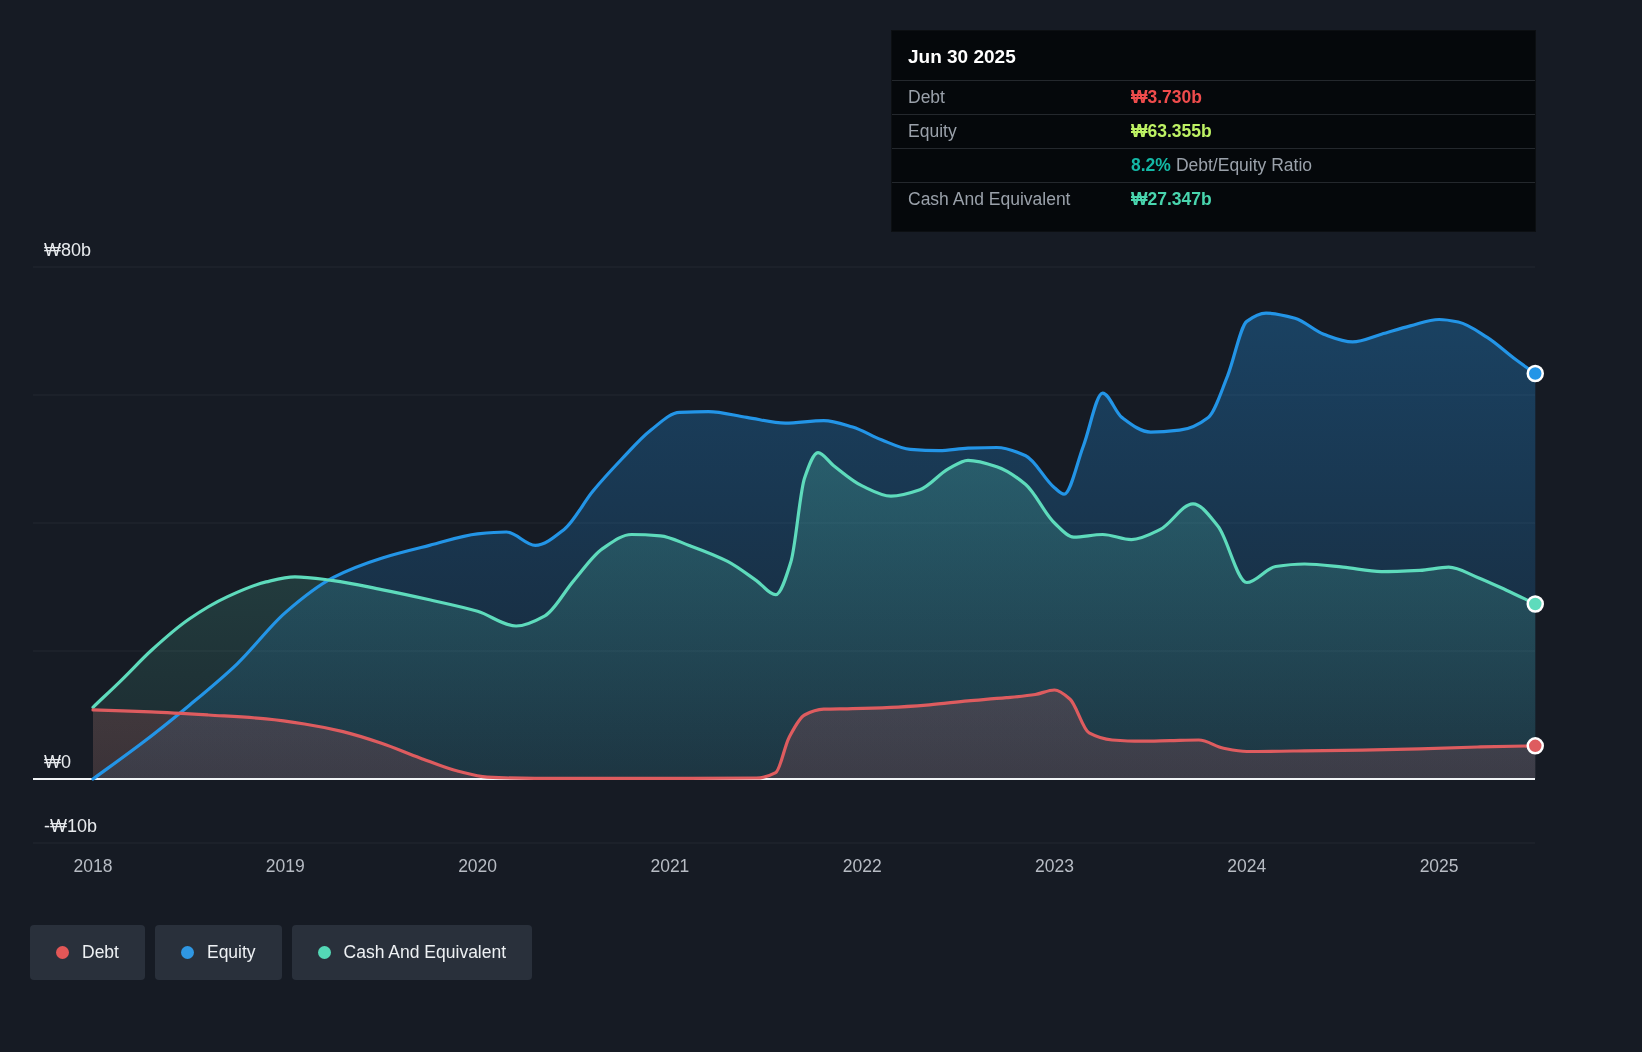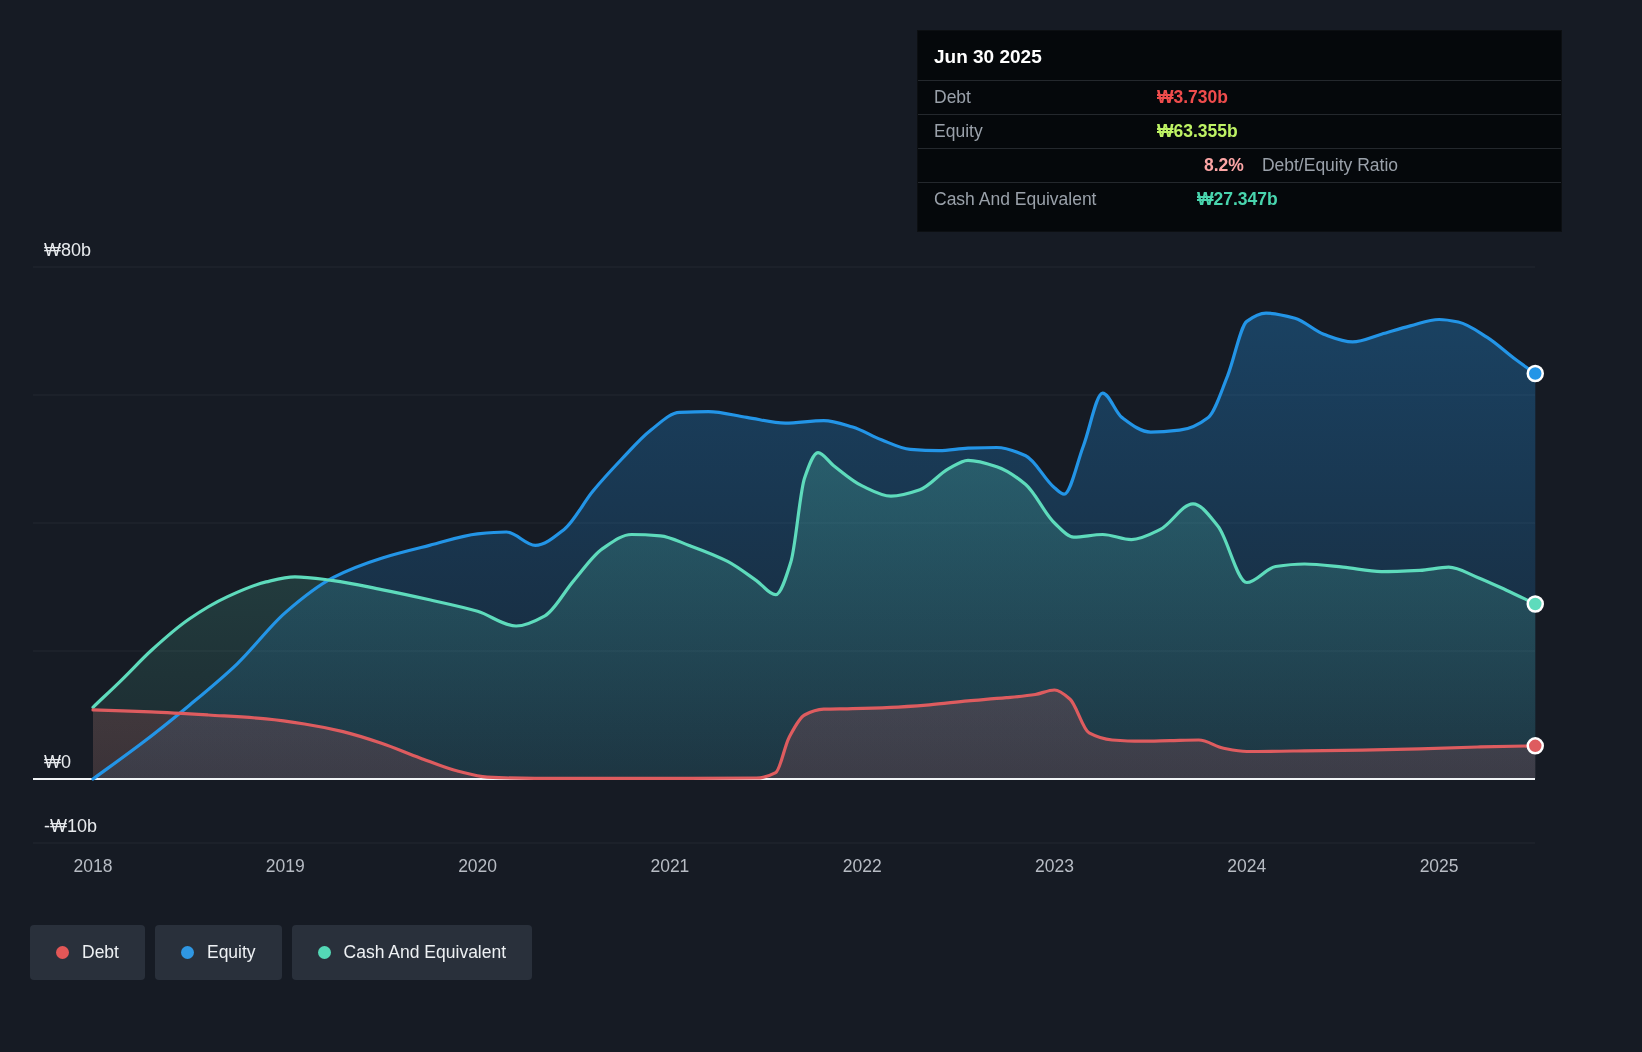--- a/index.html
+++ b/index.html
@@ -9,38 +9,38 @@
     overflow:hidden;
     font-family:"Liberation Sans", sans-serif;
     position:relative;
   }
   .page { position:absolute; inset:0; }
   #chart-svg { position:absolute; left:0; top:0; }
   #chart-svg text { font-family:"Liberation Sans", sans-serif; }
 
   
   .tooltip {
-    position:absolute; left:917px; top:30px; width:645px;
+    position:absolute; left:891px; top:30px; width:645px;
     background:rgba(5,8,10,0.97);
     border:1px solid rgba(255,255,255,0.03);
     box-sizing:border-box;
     padding-bottom:15px;
     z-index:5;
   }
   .tt-title { font-size:19px; font-weight:700; color:#ffffff; padding:15px 16px 12px 16px; }
   .tt-row {
     display:flex; align-items:center;
     border-top:1px solid #24282d;
     padding:6px 16px;
     font-size:17.5px; line-height:21px;
   }
   .tt-label { width:223px; flex:none; }
   .tt-value { font-weight:700; }
-  .tt-ratio-bold { font-weight:700; color:#fca5a5;margin-left:47px; }
-  .tt-ratio-rest { font-weight:400; margin-left:18px;text-align:center; }
+  .tt-ratio-bold { font-weight:700; color:#14b8a6; }
+  .tt-ratio-rest { font-weight:400; margin-left:5px;text-align:center; }
 
   
   .legend { position:absolute; left:30px; top:925px; display:flex; gap:10px; z-index:4; }
   .legend-item {
     height:55px; background:#29303b; border-radius:4px;
     display:flex; align-items:center; padding:0 26px;
     cursor:pointer;
   }
   .legend-dot { width:13px; height:13px; border-radius:50%; margin-right:13px; flex:none; }
   .legend-label { color:#eef1f4; font-size:17.5px; }
@@ -108,21 +108,21 @@
 
     <div class="tt-row">
       <span class="tt-label"></span>
       <span class="tt-value">
         <span class="tt-ratio-bold">8.2%</span><span class="tt-ratio-rest" style="color: rgb(154, 161, 170);">Debt/Equity Ratio</span>
       </span>
     </div>
 
     <div class="tt-row">
       <span class="tt-label" style="color: rgb(154, 161, 170);">Cash And Equivalent</span>
-      <span class="tt-value" style="color: rgb(73, 213, 174); margin-left: 40px;">₩27.347b</span>
+      <span class="tt-value" style="color: rgb(73, 213, 174);">₩27.347b</span>
     </div>
   </div>
 
   <div class="legend">
     <div class="legend-item">
       <span class="legend-dot" style="background: rgb(226, 87, 87);"></span>
       <span class="legend-label">Debt</span>
     </div>
     <div class="legend-item">
       <span class="legend-dot" style="background: rgb(47, 151, 227);"></span>

